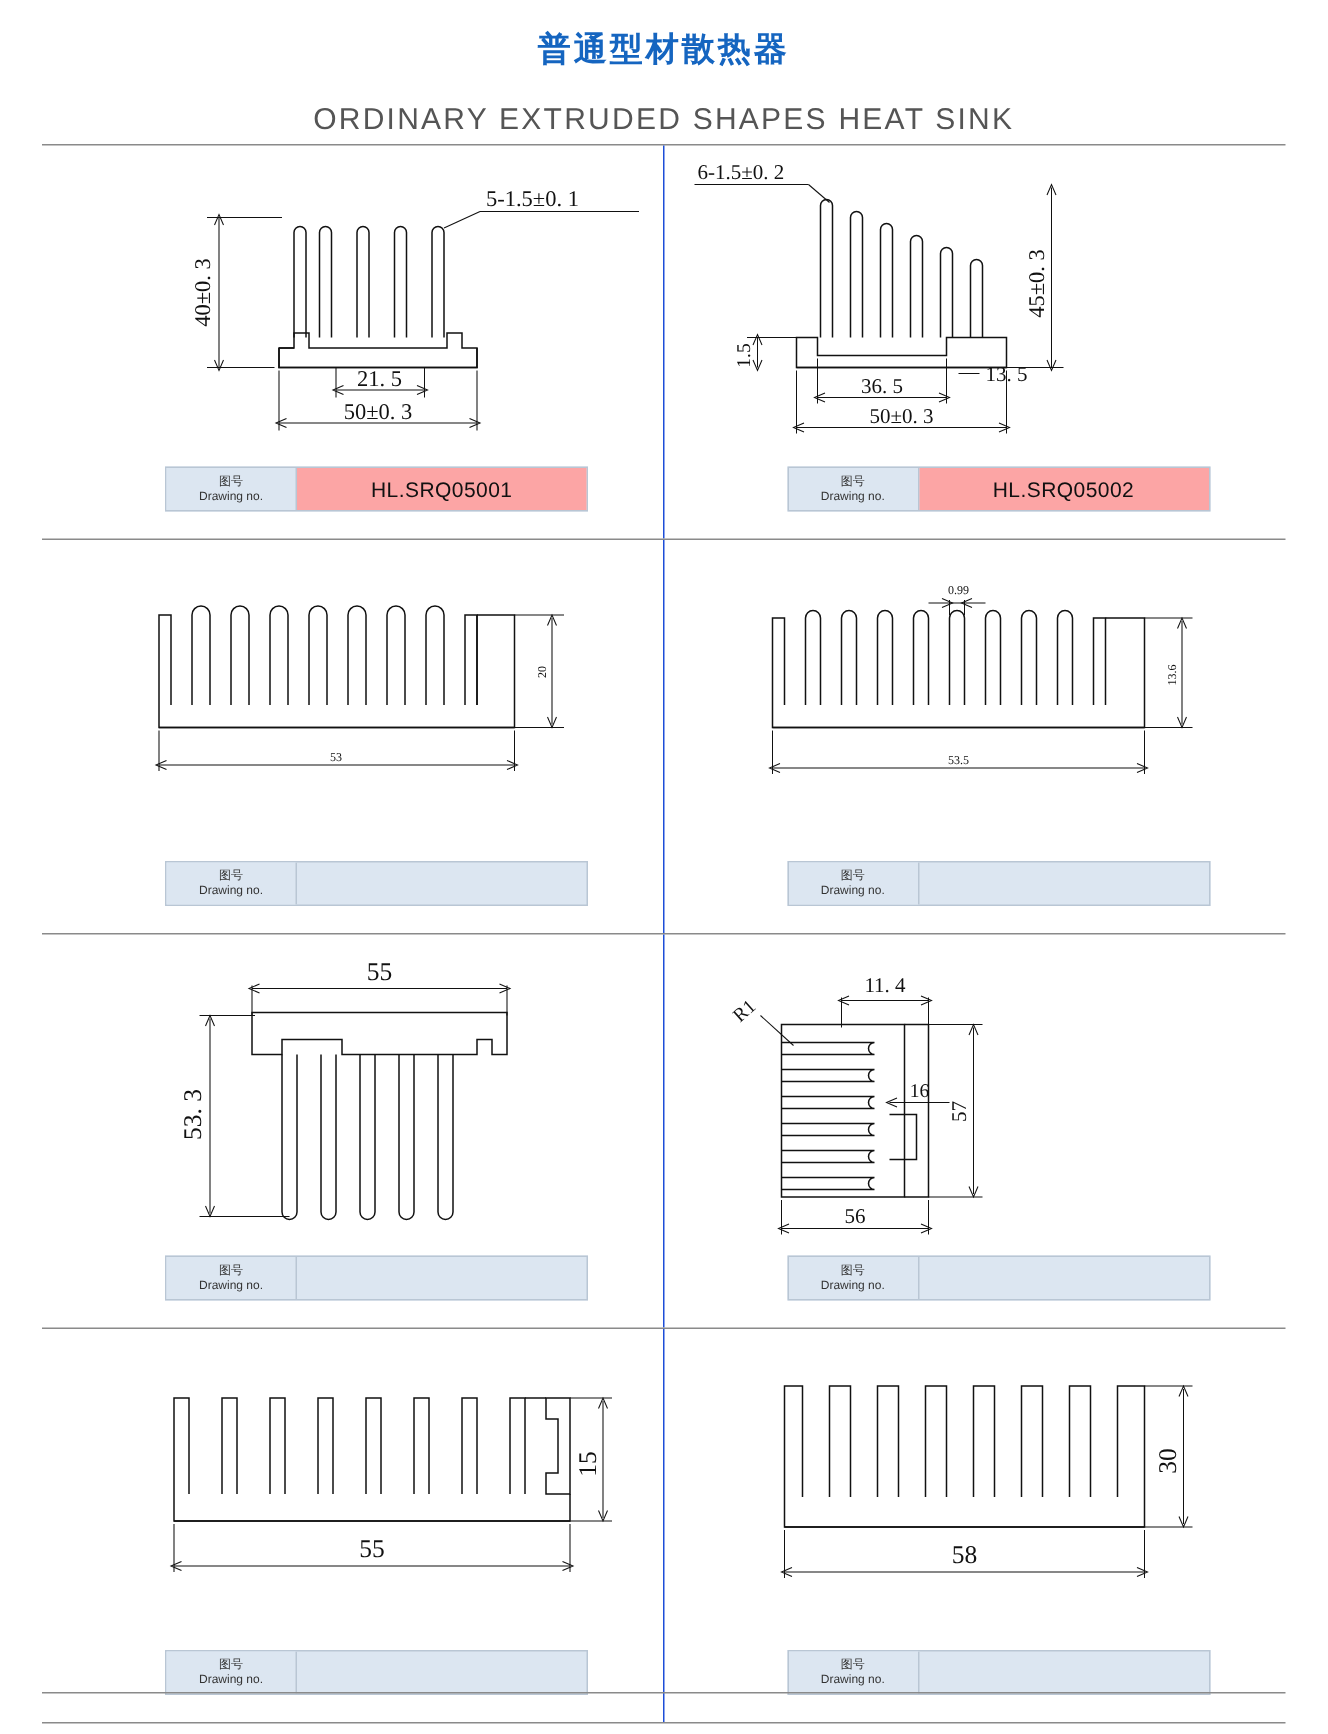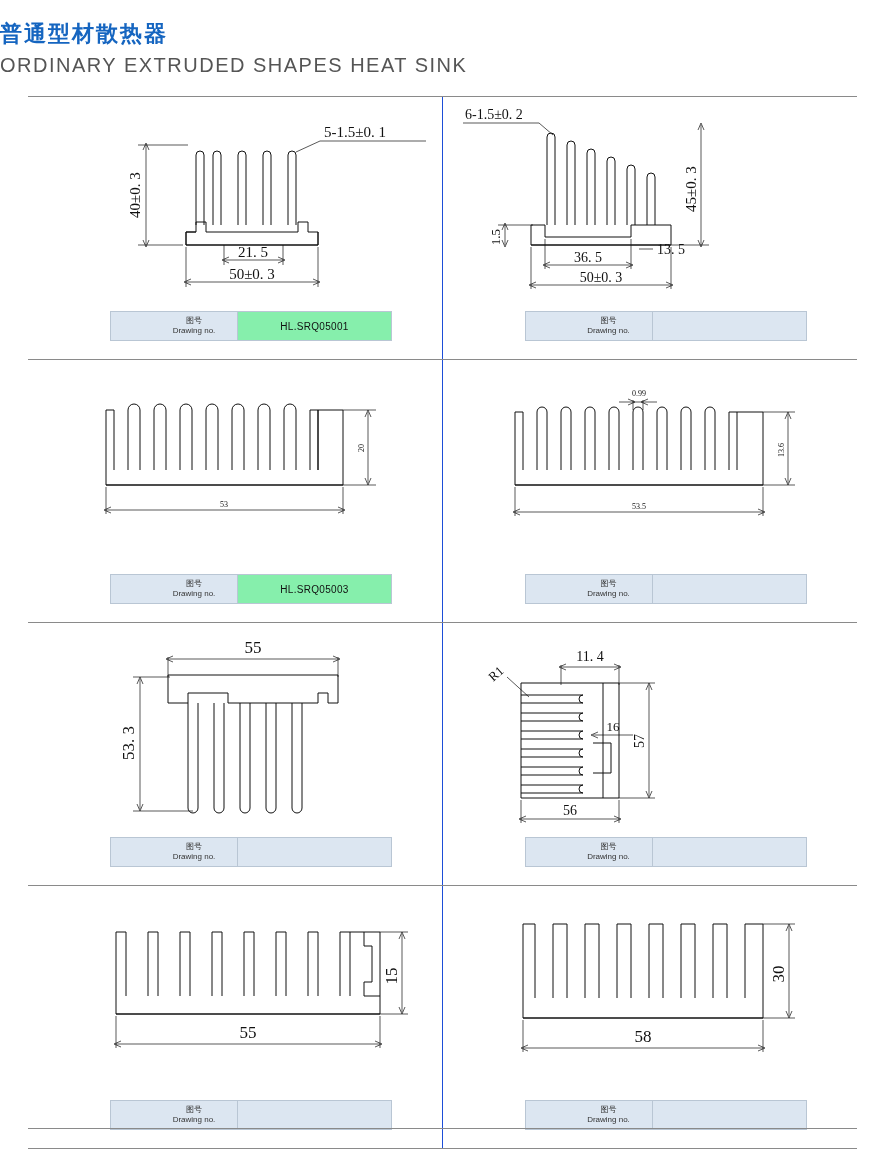--- a/index.html
+++ b/index.html
@@ -6,28 +6,28 @@
   body{
     width:885px;height:1156px;
     background:#ffffff;
     font-family:"Liberation Sans", sans-serif;
     color:#111;
     overflow:hidden;
   }
   .page{position:relative;width:885px;height:1156px;}
 
   
-  .header{text-align:left;padding-top:20px;}
+  .header{text-align:center;padding-top:20px;}
   .title-cn{
     font-family:"DejaVu Sans", sans-serif;
     color:#1565c0;font-size:22px;font-weight:700;letter-spacing:2px;
     line-height:1.25;
   }
   .title-en{
-    color:#555;font-size:20px;letter-spacing:1.5px;margin-top:6px;
+    color:#555;font-size:20px;letter-spacing:1.5px;margin-top:21px;
     font-family:"Liberation Sans", sans-serif;
   }
 
   
   .grid{
     position:absolute;left:28px;top:96px;width:829px;
   }
   .row{
     display:flex;
     border-top:1px solid #8a8a8a;
@@ -51,26 +51,25 @@
     display:flex;align-items:stretch;height:28px;
     border:1px solid #b9c6d4;
     background:#dce6f1;
     width:280px;
   }
   .labelbar .code-head{
     width:86px;display:flex;flex-direction:column;align-items:center;justify-content:center;
     font-size:8px;color:#333;line-height:1.25;
     border-right:1px solid #b9c6d4;
     background:#dce6f1;
-    margin-left:40px;
   }
   .labelbar .code-head .cn{font-family:"DejaVu Sans",sans-serif;font-size:8px;}
   .labelbar .code-val{
     flex:1;display:flex;align-items:center;justify-content:center;
-    font-size:10px;color:#111;background:#86efac;letter-spacing:.3px;
+    font-size:14px;color:#111;background:#fca5a5;letter-spacing:.3px;
   }
   .cell.right .labelbar{left:82px;}
 
   
   svg{position:absolute;left:0;top:0;overflow:visible;}
   .ln{stroke:#111;fill:none;stroke-width:1;}
   .dim{stroke:#111;fill:none;stroke-width:0.7;}
   .txt{font-family:"Liberation Serif", serif;fill:#111;}
   .txt-s{font-family:"Liberation Serif", serif;fill:#111;font-size:8px;}
   .footer-rule{
@@ -191,20 +190,21 @@
             <text class="txt" x="145" y="165" font-size="14" text-anchor="middle">36. 5</text>
             <text class="txt" x="214" y="157" font-size="14">13. 5</text>
             <text class="txt" x="158" y="185" font-size="14" text-anchor="middle">50±0. 3</text>
           </svg>
         </div>
         <div class="labelbar">
           <div class="code-head">
             <span class="cn">图号</span>
             <span>Drawing no.</span>
           </div>
+          <div class="code-val">HL.SRQ05002</div>
         </div>
       </div>
     </div>
 
     <div class="row">
 
       <div class="cell left">
         <div class="drawing">
           <svg width="415" height="200" viewBox="0 0 415 200">
 
@@ -237,21 +237,20 @@
             <line class="dim" x1="315" y1="127" x2="315" y2="154"></line>
             <text class="txt-s" x="336" y="88" transform="rotate(-90 336 88)" text-anchor="middle">20</text>
             <text class="txt-s" x="196" y="147" text-anchor="middle">53</text>
           </svg>
         </div>
         <div class="labelbar">
           <div class="code-head">
             <span class="cn">图号</span>
             <span>Drawing no.</span>
           </div>
-          <div class="code-val">HL.SRQ05003</div>
         </div>
       </div>
 
       <div class="cell right">
         <div class="drawing">
           <svg width="415" height="200" viewBox="0 0 415 200">
             <path class="ln" d="M72,110 L72,125 L320,125 L320,110"></path>
             <line class="ln" x1="72" y1="125" x2="320" y2="125"></line>
             <path class="ln" d="M72,110 L72,52 L80,52 L80,110"></path>
             <path class="ln" d="M94,110 L94,52 A5,5 0 0 1 104,52 L104,110"></path>

